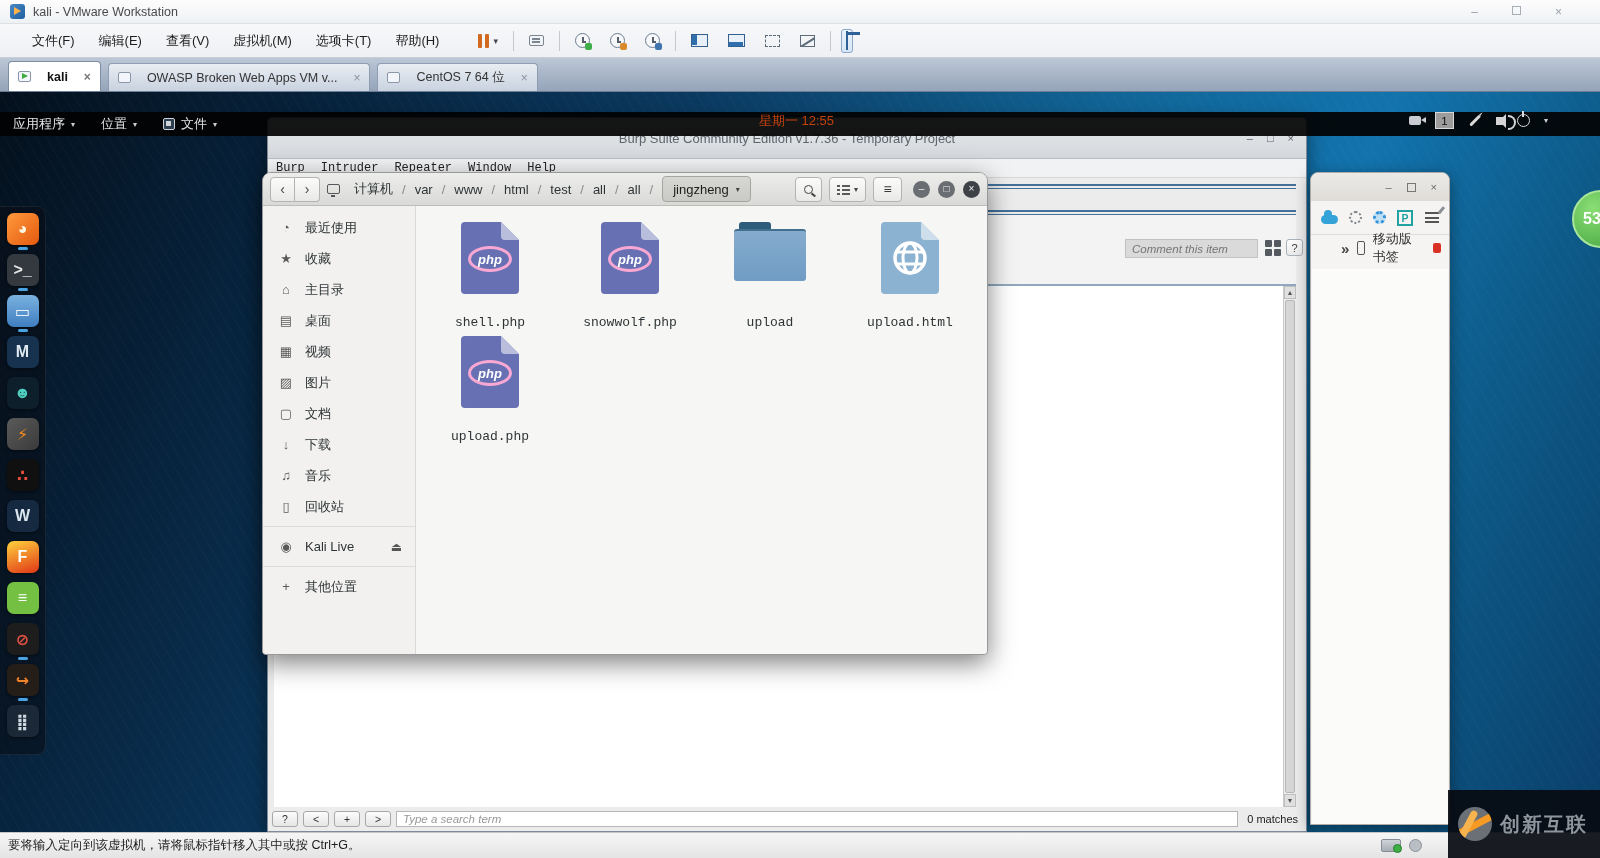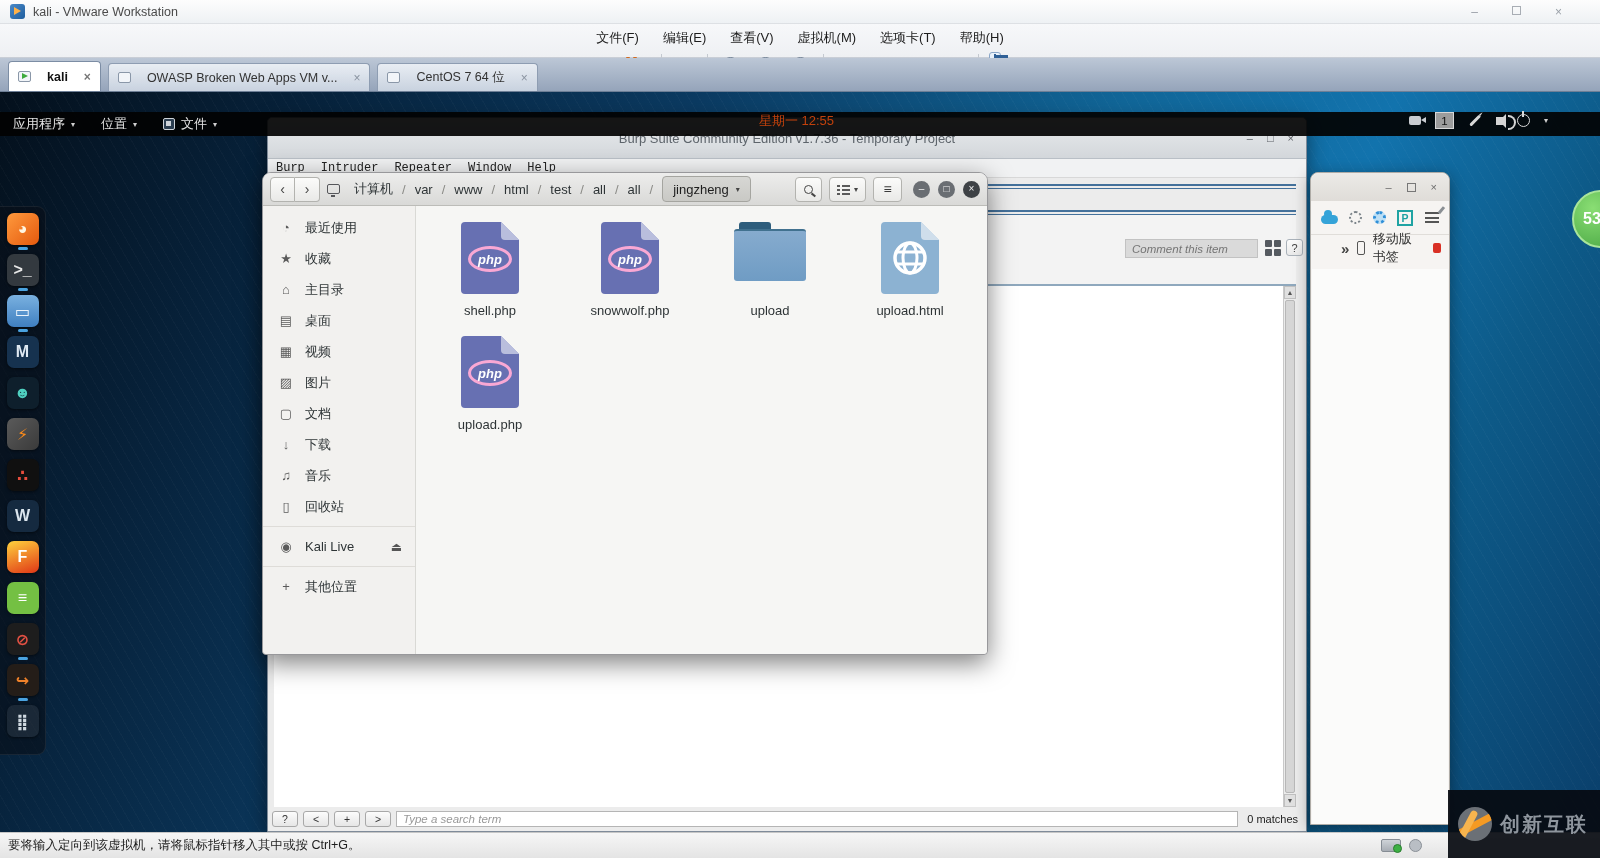--- a/index.html
+++ b/index.html
@@ -16,21 +16,21 @@
   .vm-logo::after { content:""; position:absolute; left:4px; top:3px; border-left:7px solid #ffb24a;
     border-top:4px solid transparent; border-bottom:4px solid transparent; }
   .vm-title { font-size:12.5px; color:#4a4a4a; }
   .tb-wincontrols { margin-left:auto; display:flex; gap:34px; padding-right:28px; }
   .tb-wincontrols span { color:#9aa0a8; font-size:12px; line-height:1; cursor:default; }
   .tb-wincontrols .maxg { display:inline-block; width:9px; height:9px; border:1.5px solid #a8adb4; }
 
   
   #menubar { position:absolute; left:0; top:24px; width:1600px; height:34px;
     background:linear-gradient(#f7f8fa,#eef0f3); border-bottom:1px solid #c9ced6;
-    display:flex; align-items:center; padding:0 10px;flex-direction:column; }
+    display:flex; align-items:center; padding:0 20px; }
   #menubar .menu-item { font-size:13px; color:#1d1d1d; padding:5px 12px; }
   .vm-toolbar { display:flex; align-items:center; margin-left:22px; gap:10px; }
   .tsep { width:1px; height:20px; background:#c4c9d0; }
   .tb-btn { display:flex; align-items:center; gap:4px; padding:3px 5px; border-radius:3px; }
   .pause-bars { display:flex; gap:3px; }
   .pause-bars i { display:block; width:4px; height:14px; background:#d2691e; border-radius:1px; }
   .caret { font-size:9px; color:#445; }
   .kbd-ico { width:15px; height:11px; border:1.5px solid #7a8694; border-radius:2px; position:relative; }
   .kbd-ico::after { content:""; position:absolute; left:2px; top:2px; width:8px; height:2px; background:#7a8694;
     box-shadow:0 3px 0 #7a8694; }
@@ -182,21 +182,21 @@
   .fm-body { display:flex; height:448px; }
   .fm-sidebar { width:153px; background:#f2f1ef; border-right:1px solid #d9d9d5; border-radius:0 0 0 4px; padding-top:6px; }
   .sb-row { height:31px; display:flex; align-items:center; gap:11px; padding-left:15px; font-size:13px; color:#2e3436; }
   .sb-ico { width:16px; text-align:center; color:#5a5a5a; font-size:13px; }
   .sb-div { border-top:1px solid #dedcd8; margin:4px 0; }
   .sb-eject { margin-left:auto; margin-right:13px; color:#555; font-size:12px; }
   .fm-content { flex:1; background:#f6f6f4; border-radius:0 0 4px 0; padding:12px 2px 0 4px;
     display:flex; flex-wrap:wrap; align-content:flex-start; }
   .file-cell { width:140px; height:114px; display:flex; flex-direction:column; align-items:center; }
   .file-iconbox { height:84px; display:flex; align-items:flex-start; justify-content:center; padding-top:4px; }
-  .file-label { font-size:13px; color:#2e3436; margin-top:1px; }
+  .file-label { font-size:13px; color:#2e3436; margin-top:13px;font-family:Liberation Mono, monospace; }
   .ic { display:none; position:relative; }
   .file-cell.php .ic.ic-php { display:block; }
   .file-cell.folder .ic.ic-folder { display:block; }
   .file-cell.html .ic.ic-html { display:block; }
   .ic-php { width:58px; height:72px; background:#6770b2; border-radius:4px; }
   .ic-php::before { content:""; position:absolute; top:0; right:0; border-top:18px solid #f6f6f4;
     border-left:18px solid transparent; }
   .ic-php::after { content:""; position:absolute; top:0; right:0; width:18px; height:18px;
     background:linear-gradient(225deg,transparent 49%,#b9bedd 50%); border-radius:0 0 0 4px; }
   .php-oval { position:absolute; left:7px; top:24px; width:44px; height:26px; border:3px solid #f9a8d4; border-radius:50%;

